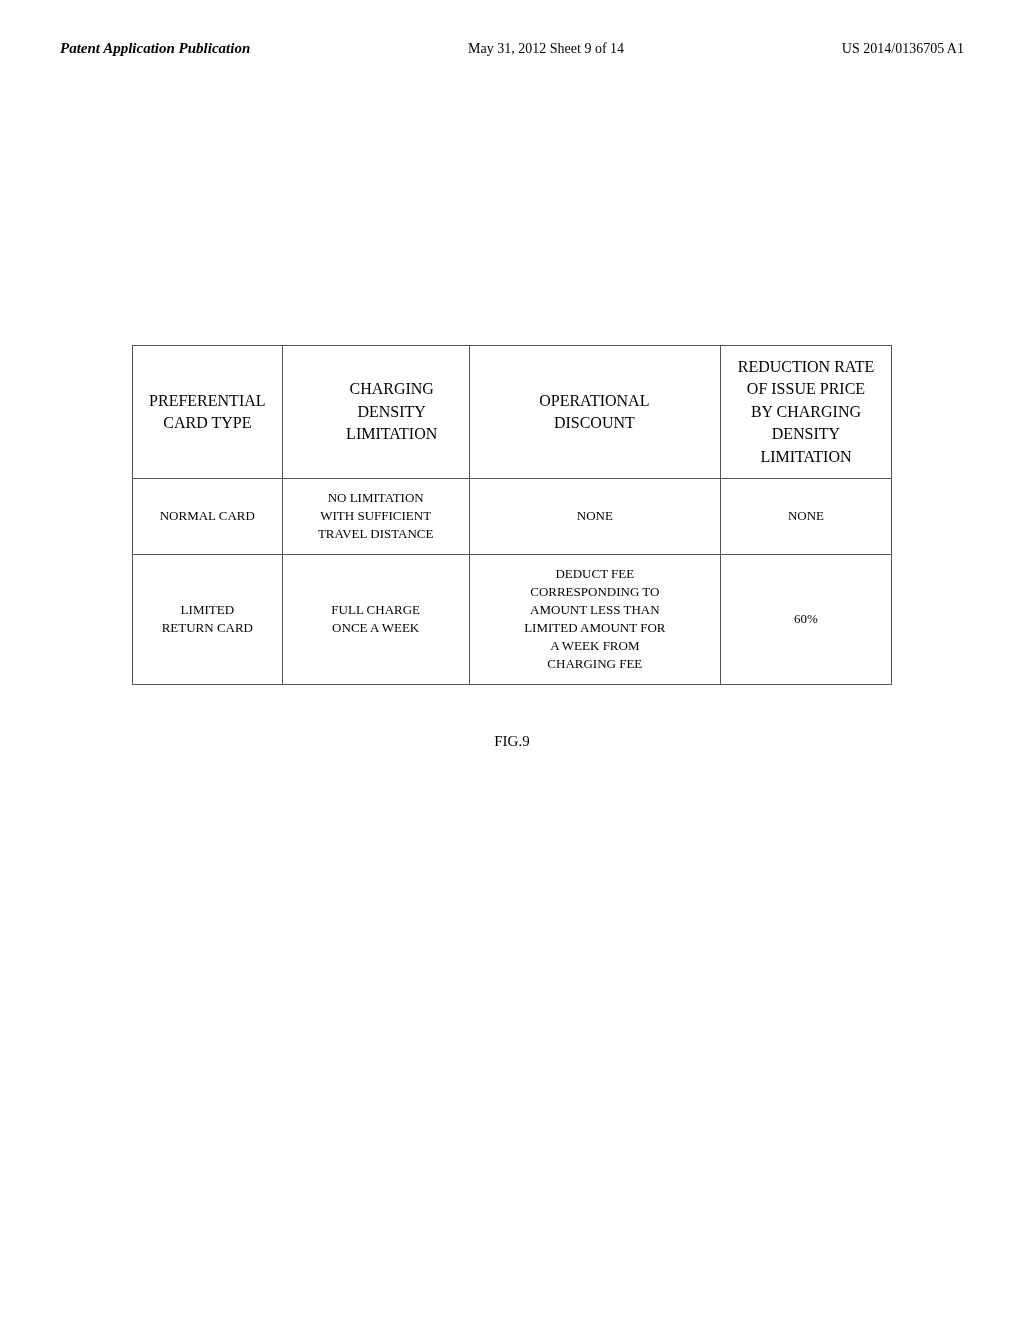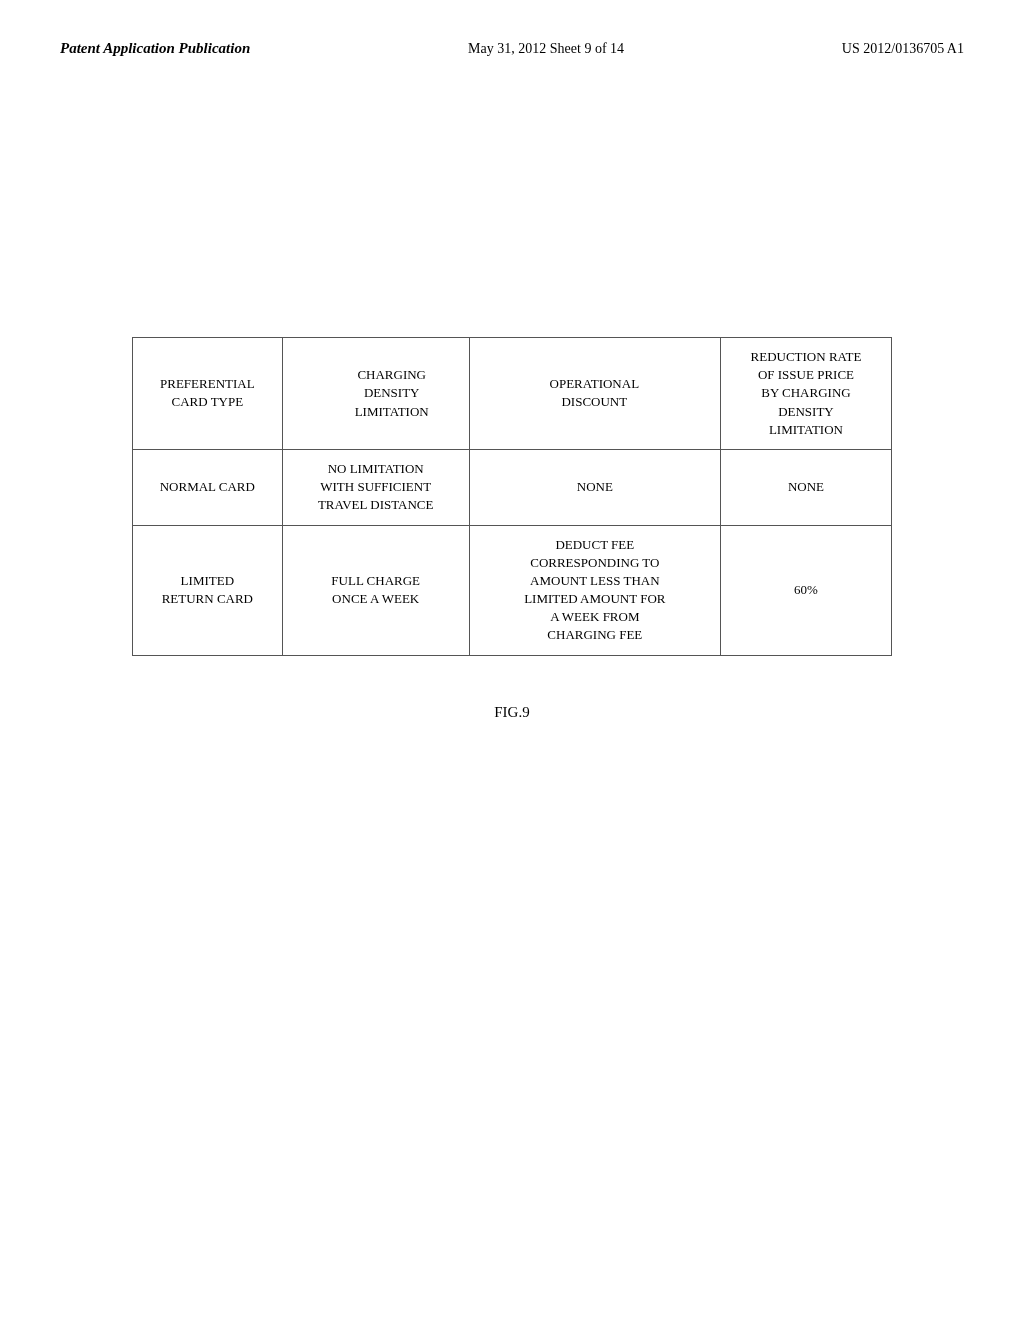--- a/index.html
+++ b/index.html
@@ -21,21 +21,21 @@
       width: 100%;
       height: 100%;
       padding: 40px 60px;
       position: relative;
     }
 
     .header {
       display: flex;
       justify-content: space-between;
       align-items: center;
-      margin-bottom: 20px;
+      margin-bottom: 28px;
       font-size: 15px;
     }
 
     .header-left {
       font-weight: bold;
       font-style: italic;
     }
 
     .header-center {
       font-size: 14px;
@@ -66,21 +66,21 @@
     th, td {
       border: 1px solid #555;
       padding: 10px 8px;
       text-align: center;
       vertical-align: middle;
       line-height: 1.4;
     }
 
     th {
       font-weight: normal;
-      font-size: 13px;
+      font-size: 16px;
     }
 
     .col-1 { width: 140px; }
     .col-2 { width: 175px; padding-left: 40px; }
     .col-3 { width: 235px; padding-left: 7px; }
     .col-4 { width: 160px; }
 
     .fig-label {
       margin-top: 48px;
       text-align: center;
@@ -88,21 +88,21 @@
     }
   </style>
 </head>
 <body>
 
 <div class="page-container">
 
   <div class="header">
     <div class="header-left">Patent Application Publication</div>
     <div class="header-center">May 31, 2012  Sheet 9 of 14</div>
-    <div class="header-right">US 2012/0136705 A1</div>
+    <div class="header-right">US 2014/0136705 A1</div>
   </div>
 
   <div class="content-area">
     <div class="table-wrapper">
       <table>
         <thead>
           <tr>
             <th class="col-1">PREFERENTIAL<br>CARD TYPE</th>
             <th class="col-2">CHARGING<br>DENSITY<br>LIMITATION</th>
             <th class="col-3">OPERATIONAL<br>DISCOUNT</th>

